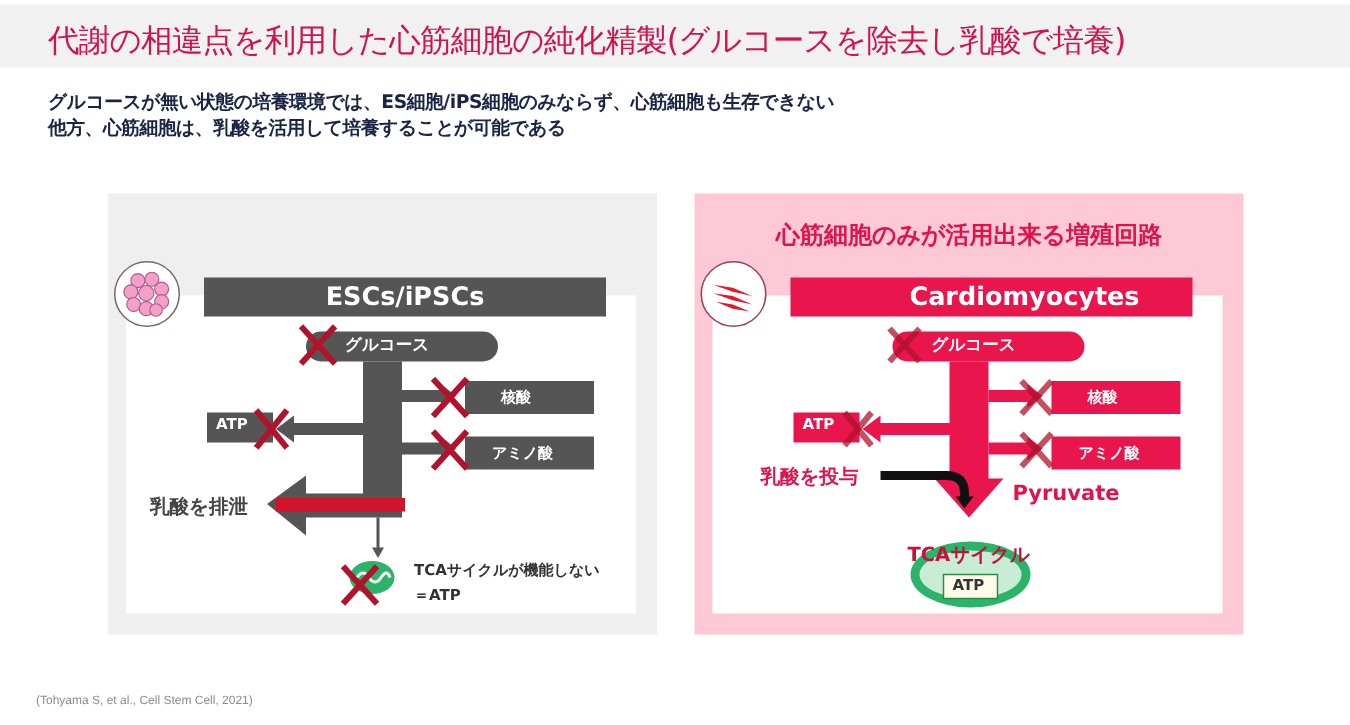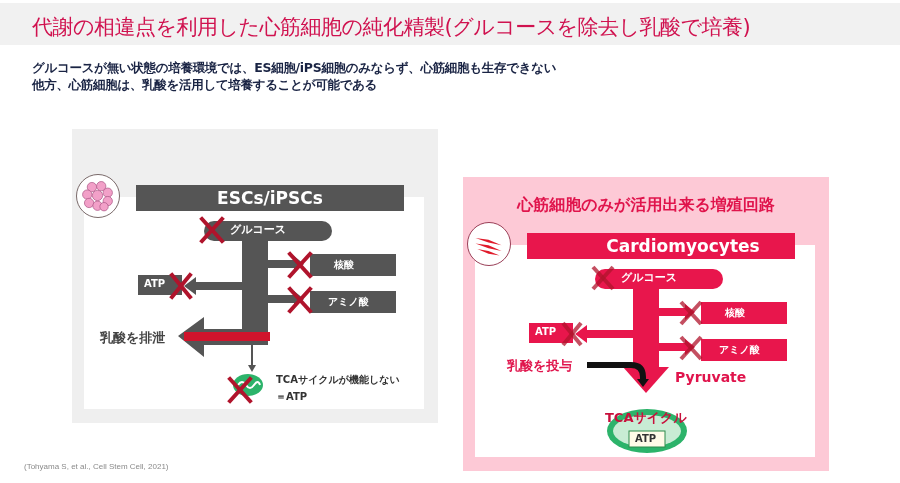--- a/index.html
+++ b/index.html
@@ -14,21 +14,21 @@
     font-weight: normal; letter-spacing: -0.5px; white-space: nowrap;
   }
   .subtitle {
     position: absolute; left: 32px; font-size: 12.5px; font-weight: bold; color: #1a2444;
     white-space: nowrap; letter-spacing: -0.3px;
   }
   .sub1 { top: 60px; }
   .sub2 { top: 77px; }
   .panel { position: absolute; top: 129px; width: 366px; height: 294px; }
   .panel-left { left: 72px; background: #efefef; }
-  .panel-right { left: 463px; background: #fdc9d6; margin-top: 48px; }
+  .panel-right { left: 463px; background: #fdc9d6; }
   .panel-inner { position: absolute; left: 12px; top: 68px; width: 340px; height: 212px; background: #ffffff; }
   .panel-heading {
     position: absolute; left: 0; top: 18px; width: 100%; text-align: center;
     font-size: 16px; font-weight: bold; white-space: nowrap;
   }
   .panel-left .panel-heading { color: #3a3a3a; }
   .panel-right .panel-heading { color: #e0144c; }
   .cell-band {
     position: absolute; left: 64px; top: 56px; width: 268px; height: 26px;
     color: #fff; font-weight: bold; font-size: 17px; text-align: center; line-height: 26px;

